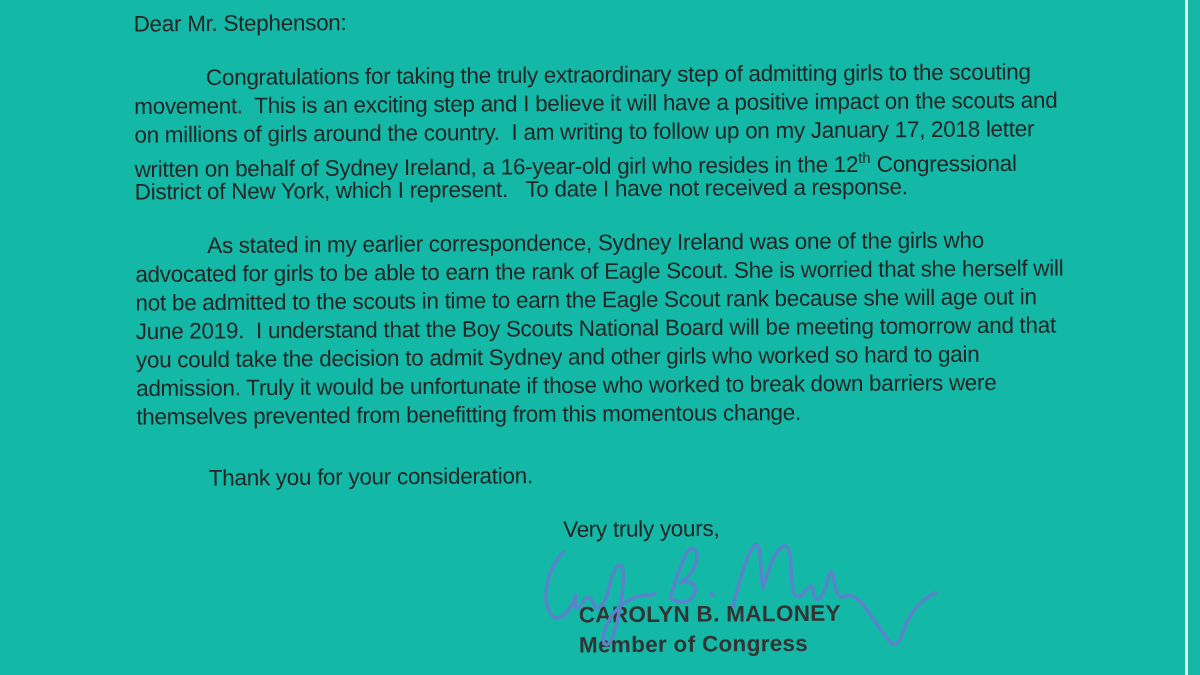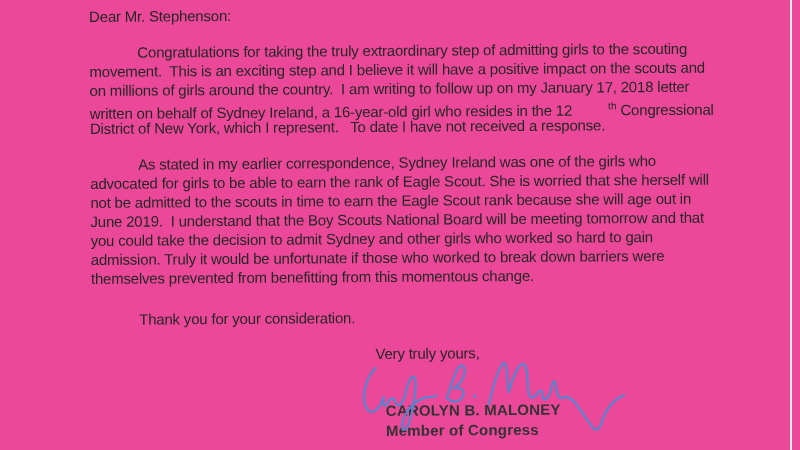--- a/index.html
+++ b/index.html
@@ -8,21 +8,21 @@
     width: 800px;
     height: 450px;
     background: #ffffff;
     overflow: hidden;
     font-family: "Liberation Sans", "DejaVu Sans", sans-serif;
   }
   .page {
     position: relative;
     width: 800px;
     height: 450px;
-    background: #ec4899;
+    background: #14b8a6;
     text-decoration: underline;
   }
   
   .letter {
     position: absolute;
     left: 89px;
     top: 7px;
     width: 668px;
     color: #262626;
     font-size: 15px;
@@ -47,21 +47,20 @@
     margin-top: 38px;
     padding-left: 294px;
     font-weight: bold;
     color: #333333;
   }
   .sig-block .ln { line-height: 20px; height: 20px; letter-spacing: 0.2px; }
   sup.ord {
     font-size: 10px;
     vertical-align: 6px;
     letter-spacing: 0;
-    margin-left: 36px;
   }
   .signature-svg {
     position: absolute;
     left: 266px;
     top: 347px;
     pointer-events: none;
   }
   .scan-edge {
     position: absolute;
     left: 790px;

